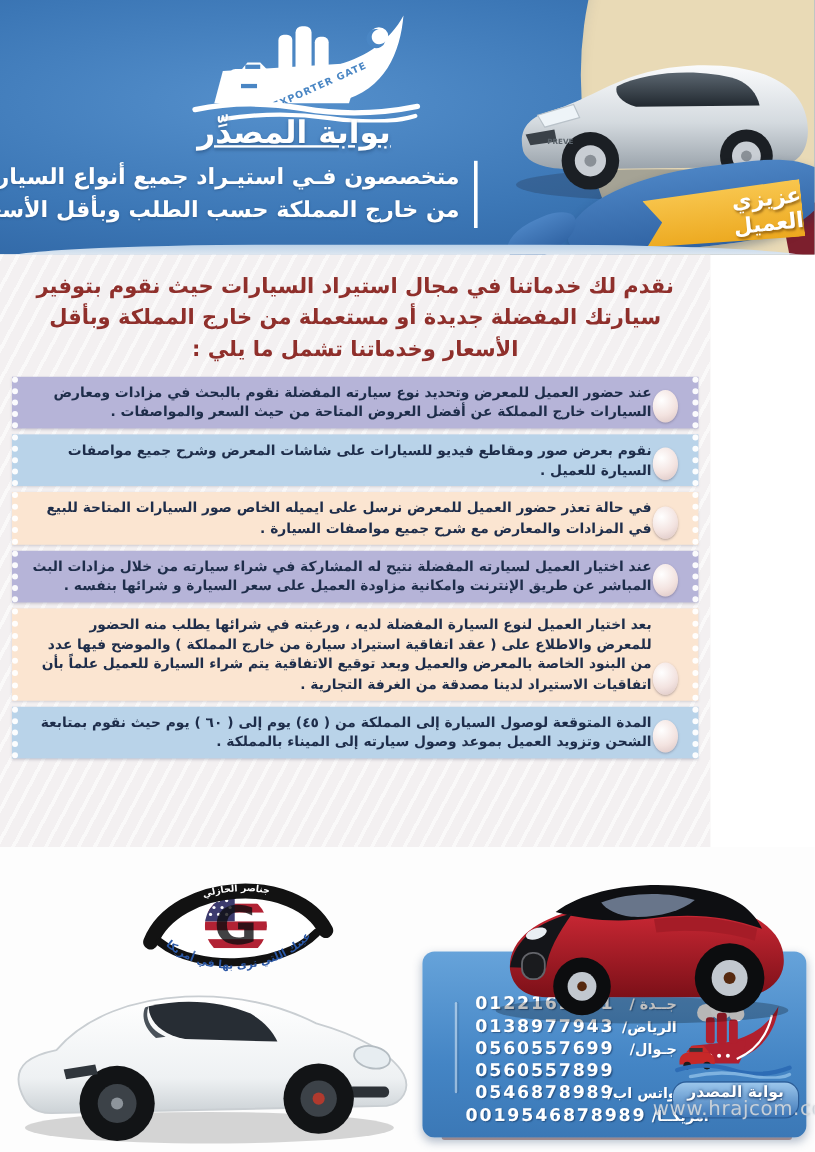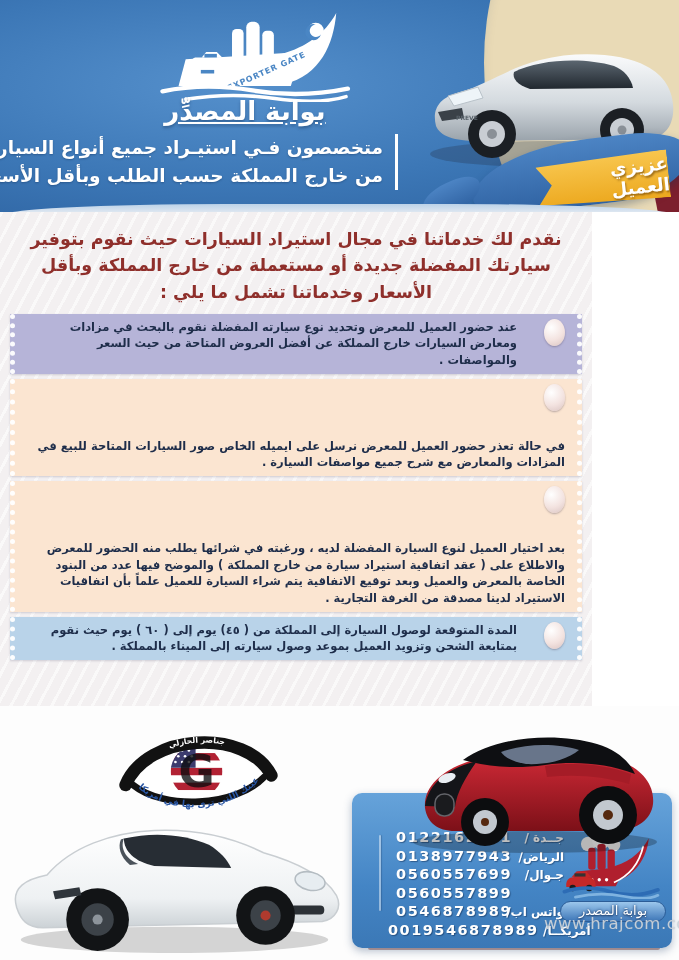--- a/index.html
+++ b/index.html
@@ -41,27 +41,27 @@
        color:#fff;font-weight:bold;font-size:18px;direction:rtl;
        text-shadow:1px 2px 2px rgba(90,50,0,.55);}
 
   
   .main{position:absolute;top:212px;left:0;width:592px;height:494px;overflow:hidden;
        background-color:#f3f0f1;
        background-image:repeating-linear-gradient(118deg, rgba(255,255,255,.6) 0 3px, rgba(255,255,255,0) 3px 12px);}
   .intro{direction:rtl;text-align:center;margin:14px 26px 9px;color:#8f2f2b;
        font-size:17.5px;font-weight:bold;line-height:1.5;}
   .services{margin:0 10px;}
-  .row{position:relative;display:flex;direction:rtl;align-items:flex-start;gap:27px;
+  .row{position:relative;display:flex;direction:rtl;align-items:flex-end;gap:1px;
        padding:5px 12px;border-radius:0;margin-bottom:5px;
        border-left:5px dotted rgba(255,255,255,.95);border-right:5px dotted rgba(255,255,255,.95);
        box-shadow:0 1px 2px rgba(90,90,120,.25);}
   .row.lavender{background:#b6b4d8;}
   .row.blue{background:#b9d3e9;}
-  .row.peach{background:#fbe5d1;flex-direction:column;}
+  .row.peach{background:#fbe5d1;}
   .oval{flex:0 0 auto;width:21px;height:27px;border-radius:50%;
        background:radial-gradient(circle at 35% 32%, #ffffff 0%, #f3e3e0 55%, #d9c3c1 100%);
        box-shadow:0 1px 2px rgba(80,70,90,.4);}
   .rtxt{direction:rtl;text-align:right;color:#1e2d4a;font-size:11.5px;font-weight:bold;
        line-height:1.45;white-space:pre-line;}
 
   
   .ftr{position:absolute;top:706px;left:0;width:679px;height:254px;background:#fdfdfd;}
   .eye-logo{position:absolute;left:112px;top:8px;width:172px;height:120px;}
   .porsche{position:absolute;left:0px;top:80px;width:350px;height:172px;}
@@ -72,22 +72,22 @@
   .card-ridge{position:absolute;left:27px;top:42px;width:2px;height:76px;
        background:rgba(255,255,255,.45);border-radius:2px;box-shadow:1px 0 1px rgba(30,60,100,.3);}
   .card-rows{position:absolute;left:36px;top:36px;width:186px;}
   .c-row{display:grid;grid-template-columns:1fr 62px;align-items:baseline;height:18.6px;}
   .c-num{text-align:right;color:#fff;font-size:14.5px;font-weight:bold;letter-spacing:1.5px;
        text-shadow:1px 1px 1px rgba(20,50,90,.55);white-space:nowrap;}
   .c-lab{direction:rtl;text-align:right;color:#fff;font-size:12px;font-weight:bold;
        padding-right:10px;text-shadow:1px 1px 1px rgba(20,50,90,.5);white-space:nowrap;}
   .card-logo{position:absolute;right:6px;top:40px;width:106px;text-align:center;}
   .card-brand{margin-top:-2px;background:linear-gradient(180deg,#9cc7ec,#3e77b8);
-       border:1px solid #2c5d97;border-radius:12px;color:#fff;font-weight:normal;
-       font-size:13px;padding:1px 4px 3px;direction:rtl;
+       border:1px solid #2c5d97;border-radius:12px;color:#fff;font-weight:bold;
+       font-size:13px;padding:1px 4px 13px;direction:rtl;
        text-shadow:0 1px 2px #1d3f6e,0 0 3px #1d3f6e;}
   .card-strip{position:absolute;left:368px;top:239px;width:292px;height:5px;z-index:1;
        background:#96564a;opacity:.55;border-radius:3px;}
   .watermark{position:absolute;left:544px;top:208px;z-index:30;color:#ccd3da;
        font-size:16.5px;letter-spacing:.5px;opacity:.95;
        text-shadow:0 0 2px rgba(120,130,140,.35);}
 </style>
 </head>
 <body>
 
@@ -160,23 +160,31 @@
     <div class="hdr-wave"></div>
   </header>
 
   <main class="main">
     <p class="intro">نقدم لك خدماتنا في مجال استيراد السيارات حيث نقوم بتوفير سيارتك المفضلة جديدة أو مستعملة من خارج المملكة وبأقل الأسعار وخدماتنا تشمل ما يلي :</p>
     <div class="services" id="services">
         <div class="row lavender">
           <span class="oval"></span>
           <div class="rtxt">عند حضور العميل للمعرض وتحديد نوع سيارته المفضلة نقوم بالبحث في مزادات ومعارض السيارات خارج المملكة عن أفضل العروض المتاحة من حيث السعر والمواصفات .</div>
         </div>
+        <div class="row blue">
+          <span class="oval"></span>
+          <div class="rtxt">نقوم بعرض صور ومقاطع فيديو للسيارات على شاشات المعرض وشرح جميع مواصفات السيارة للعميل .</div>
+        </div>
         <div class="row peach">
           <span class="oval"></span>
           <div class="rtxt">في حالة تعذر حضور العميل للمعرض نرسل على ايميله الخاص صور السيارات المتاحة للبيع في المزادات والمعارض مع شرح جميع مواصفات السيارة .</div>
+        </div>
+        <div class="row lavender">
+          <span class="oval"></span>
+          <div class="rtxt">عند اختيار العميل لسيارته المفضلة نتيح له  المشاركة في شراء سيارته من خلال مزادات البث المباشر عن طريق الإنترنت وامكانية مزاودة العميل على سعر السيارة و شرائها بنفسه .</div>
         </div>
         <div class="row peach">
           <span class="oval"></span>
           <div class="rtxt">بعد اختيار العميل لنوع السيارة المفضلة لديه ، ورغبته في شرائها يطلب منه الحضور للمعرض والاطلاع على ( عقد اتفاقية استيراد سيارة من خارج المملكة ) والموضح فيها عدد من البنود الخاصة بالمعرض والعميل وبعد توقيع الاتفاقية يتم شراء السيارة للعميل علماً بأن اتفاقيات الاستيراد لدينا مصدقة من الغرفة التجارية .</div>
         </div>
         <div class="row blue">
           <span class="oval"></span>
           <div class="rtxt">المدة المتوقعة لوصول السيارة إلى المملكة من ( ٤٥) يوم إلى ( ٦٠ ) يوم حيث نقوم بمتابعة الشحن وتزويد العميل بموعد وصول سيارته إلى الميناء بالمملكة .</div>
         </div>
       </div>

